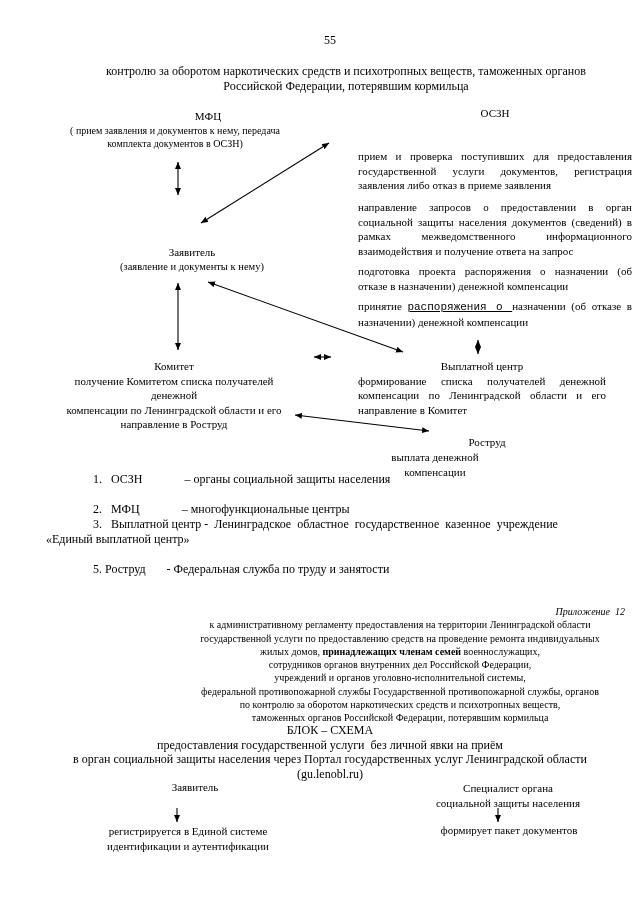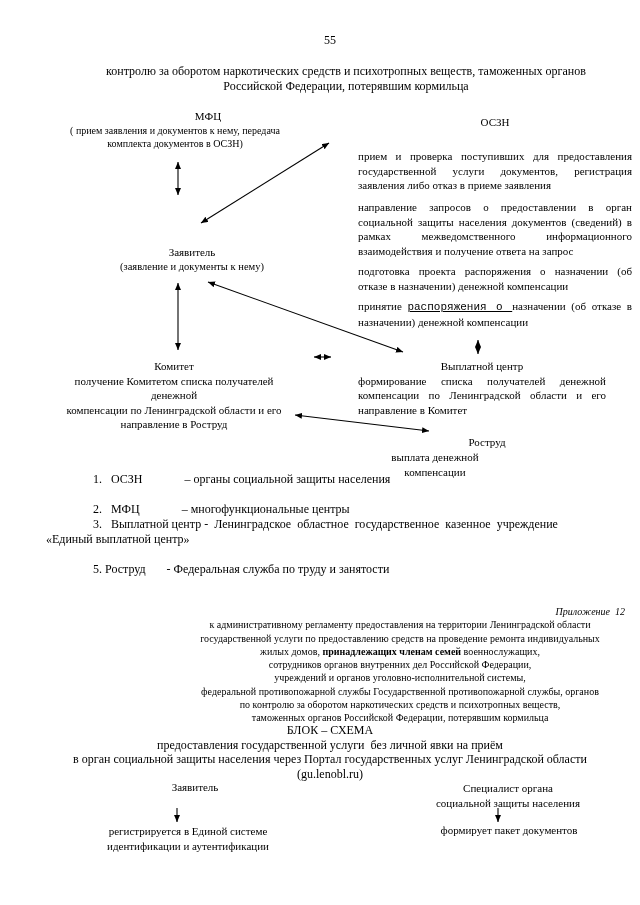--- a/index.html
+++ b/index.html
@@ -35,21 +35,21 @@
 
   <div class="abs ctr pre" style="left:48px;top:64px;width:576px;">контролю за оборотом наркотических средств и психотропных веществ, таможенных органов
 Российской Федерации, потерявшим кормильца</div>
 
   <div class="abs ctr tight" style="left:55px;top:110px;width:220px;">
     <div class="pre" style="position:relative;left:33px;">МФЦ</div>
     <div class="pre" style="font-size:10px;line-height:13px;">( прием заявления и документов к нему, передача
 комплекта документов в ОСЗН)</div>
   </div>
 
-  <div class="abs ctr tight" style="left:440px;top:116px;width:90px;">ОСЗН</div>
+  <div class="abs ctr tight" style="left:440px;top:107px;width:90px;">ОСЗН</div>
 
   <div class="abs just small" style="left:348px;top:149px;width:274px;">прием и проверка поступивших для предоставления государственной услуги документов, регистрация заявления либо отказ в приеме заявления</div>
 
   <div class="abs just small" style="left:348px;top:200px;width:274px;">направление запросов о предоставлении в орган социальной защиты населения документов (сведений) в рамках межведомственного информационного взаимодействия и получение ответа на запрос</div>
 
   <div class="abs just small" style="left:348px;top:264px;width:274px;">подготовка проекта распоряжения о назначении (об отказе в назначении) денежной компенсации</div>
 
   <div class="abs just small" style="left:348px;top:299px;width:274px;">
     <span>принятие </span><span class="u">распоряжения о </span><span>назначении (об отказе в назначении) денежной компенсации</span>
   </div>

